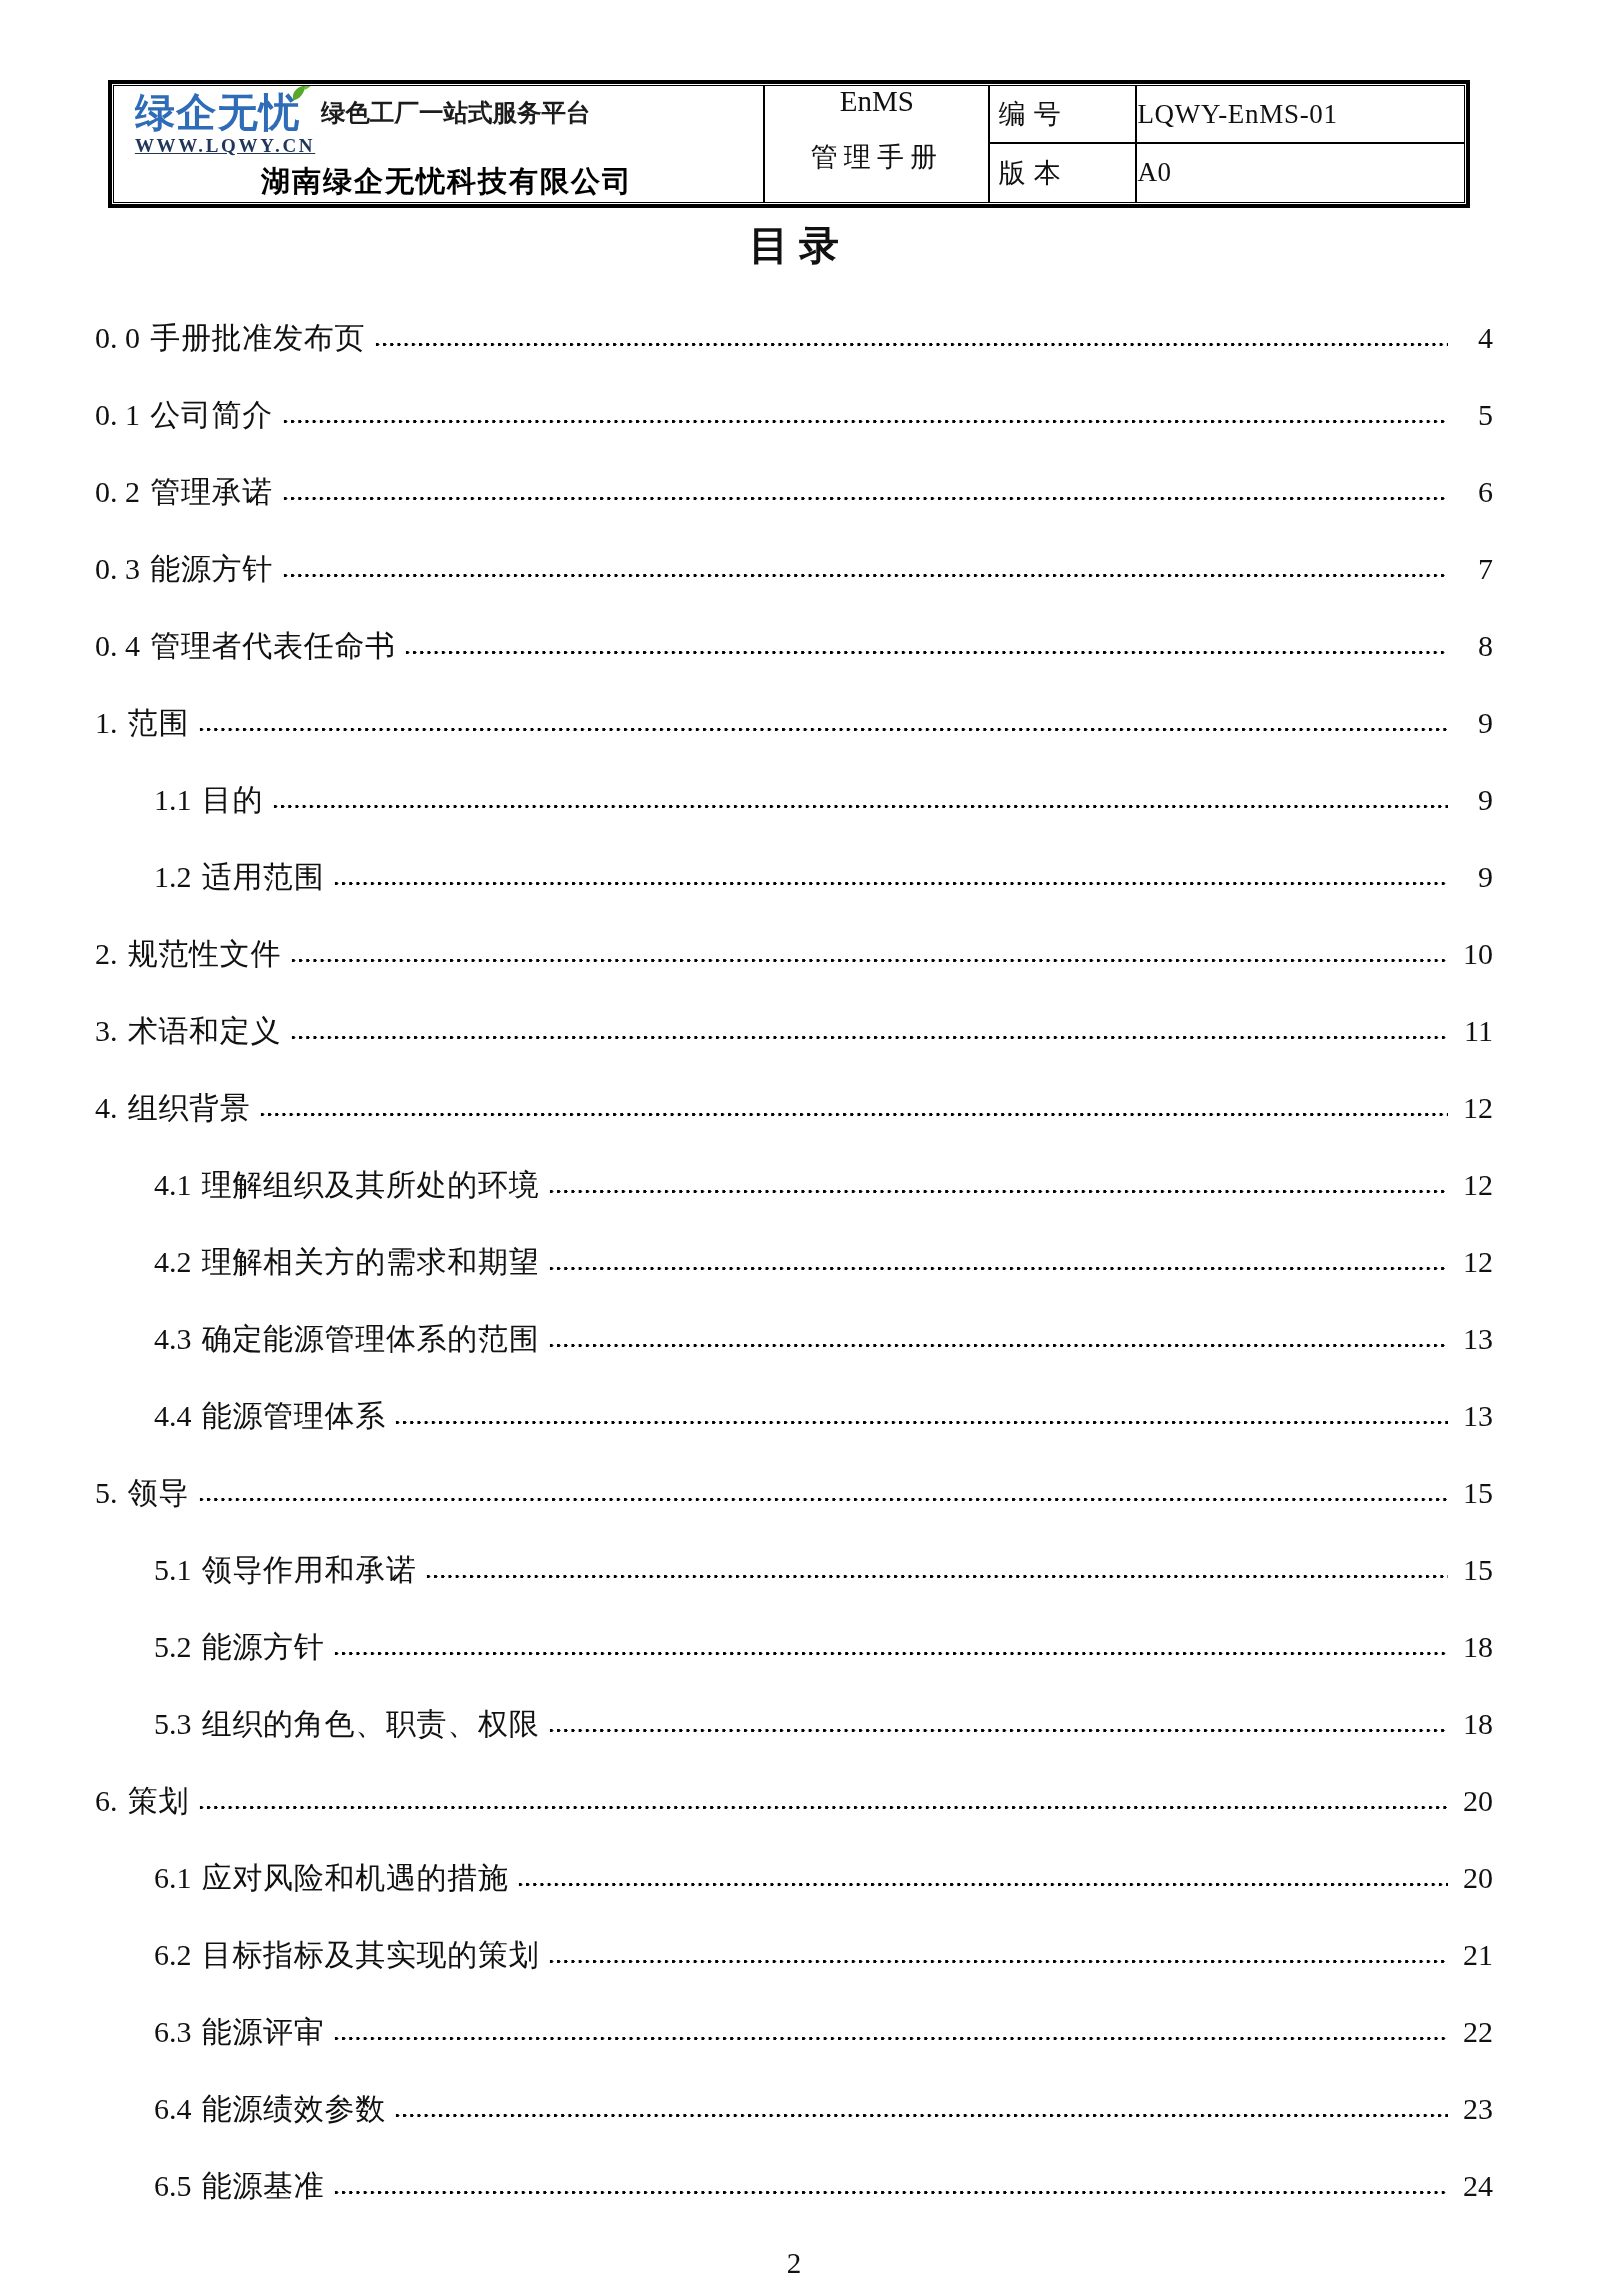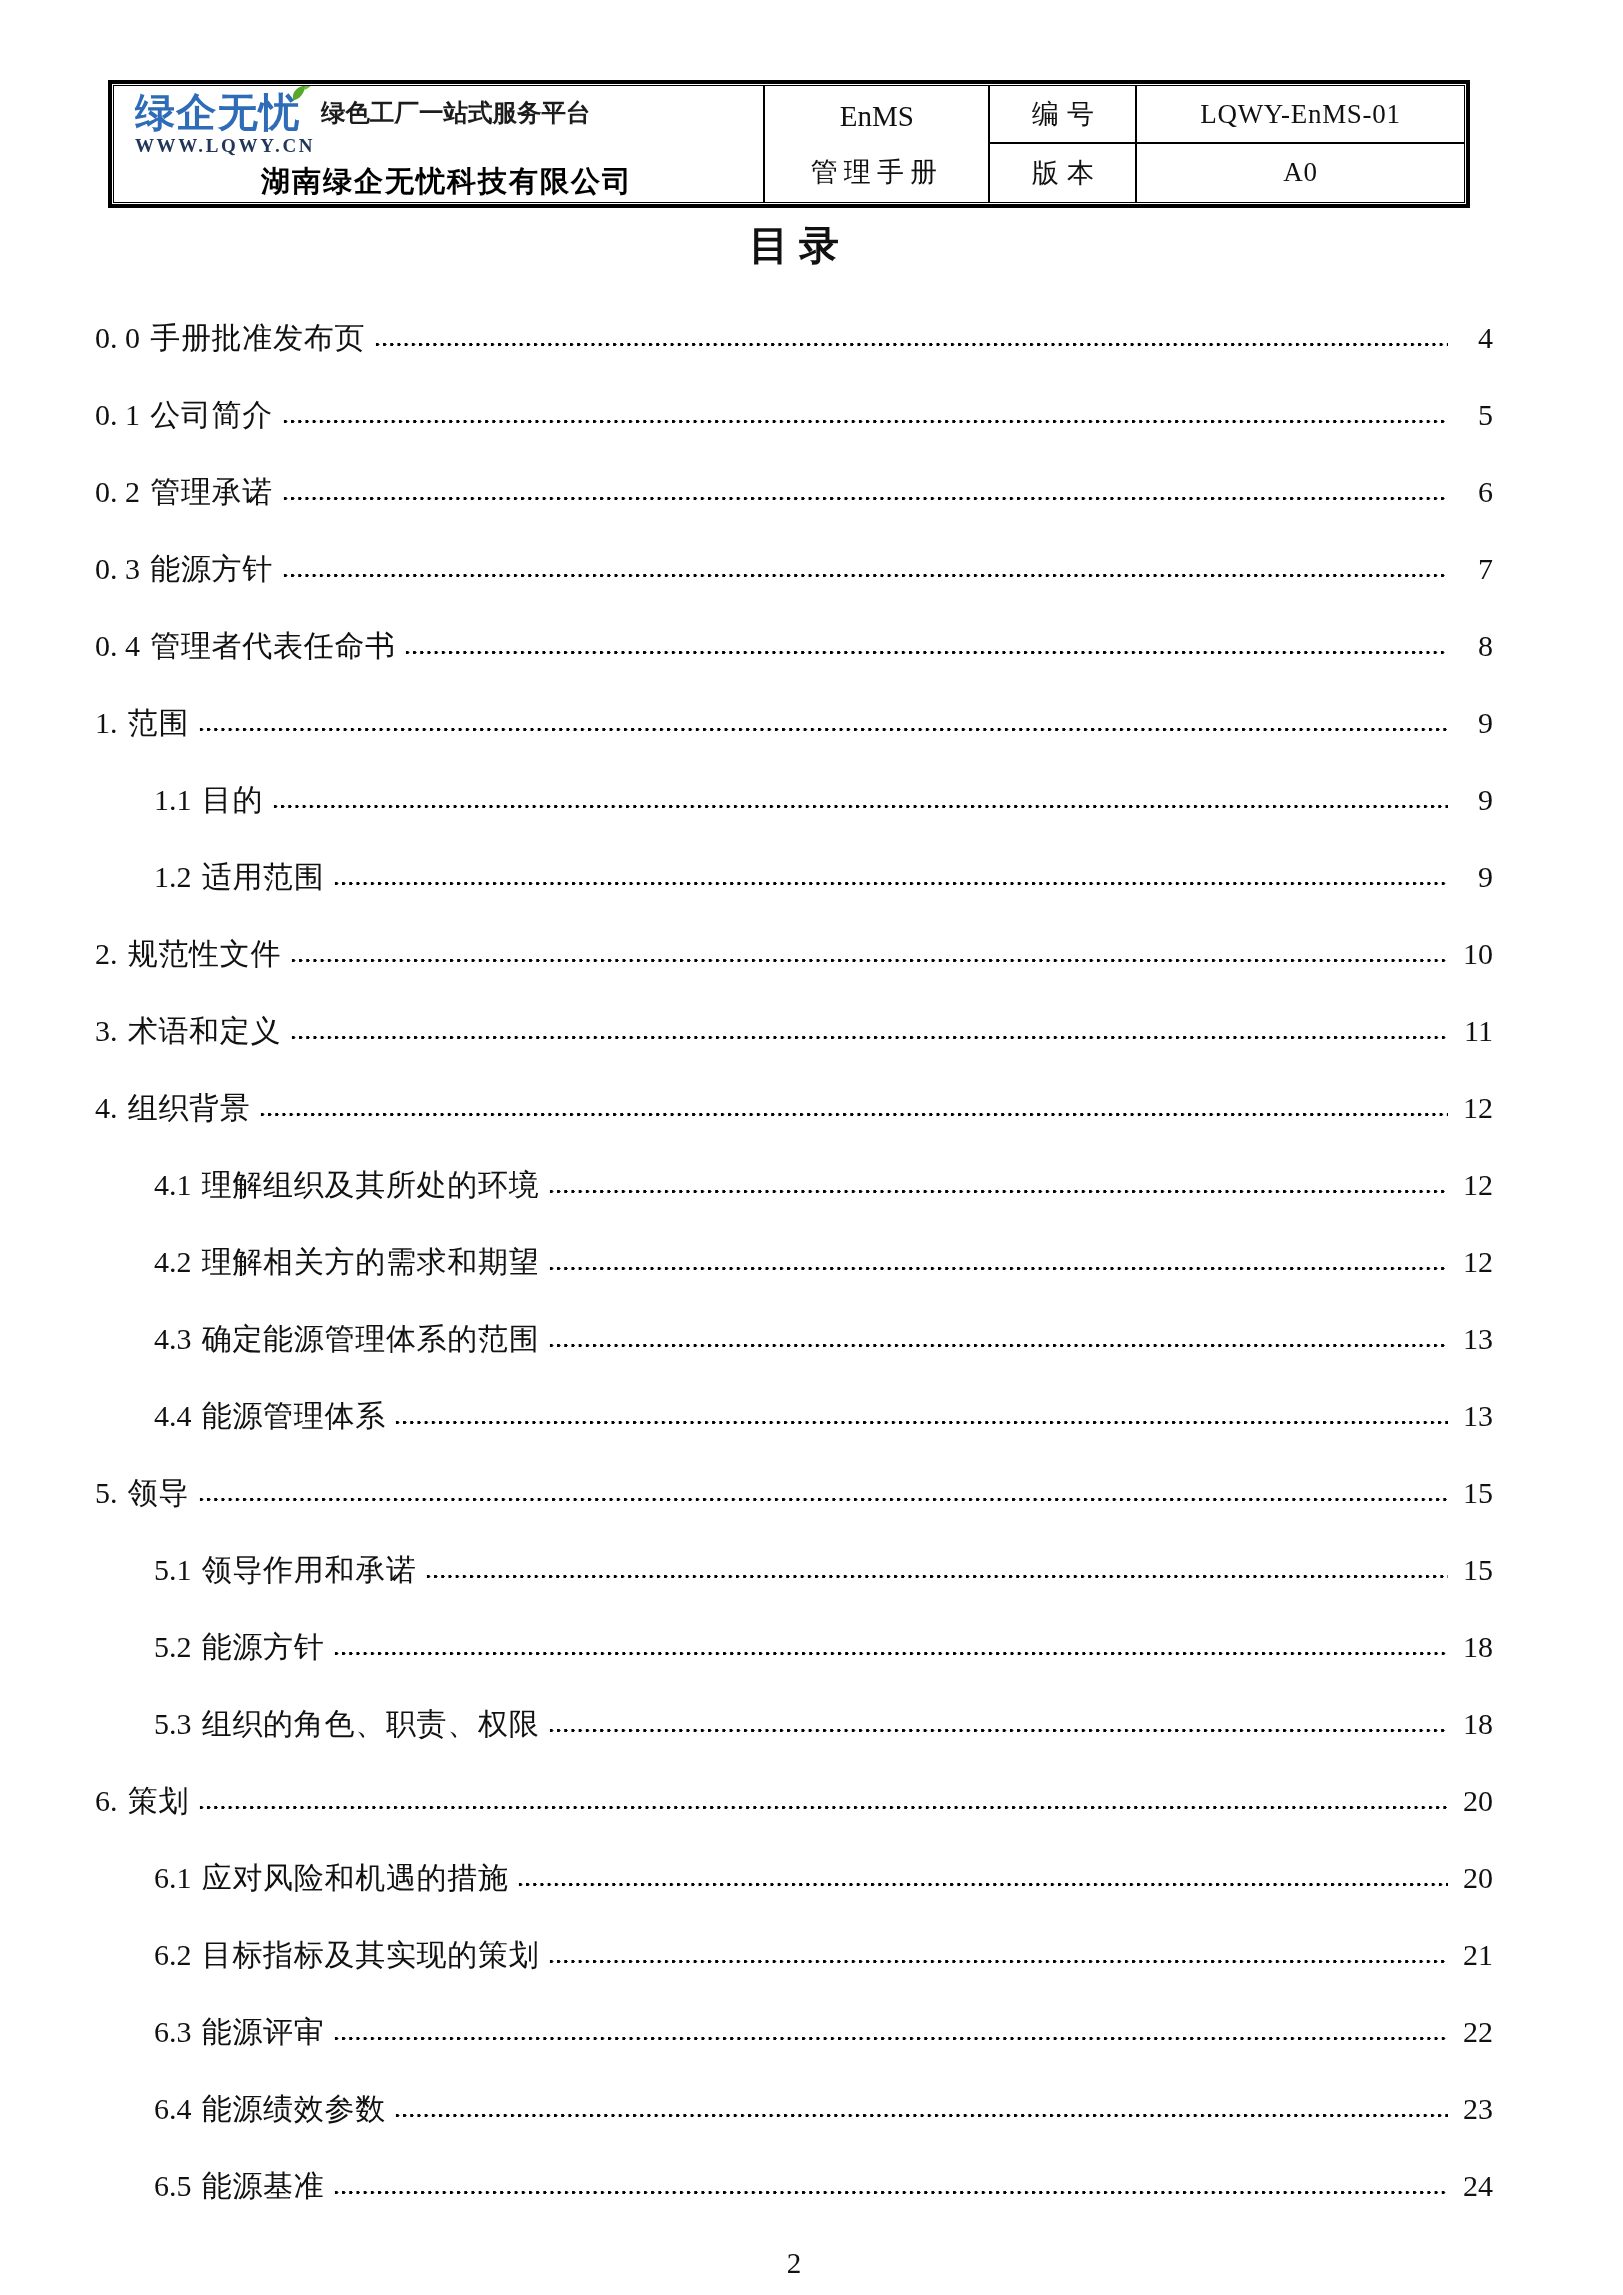--- a/index.html
+++ b/index.html
@@ -10,41 +10,41 @@
   
   .hdr-outer{
     position:absolute;left:108px;top:80px;width:1362px;height:128px;
     border:4.1px solid #000;box-sizing:border-box;background:#fff;
   }
   .hdr-inner{
     position:absolute;left:1.4px;top:1.4px;right:1.4px;bottom:1.4px;
     border:1.4px solid #000;box-sizing:border-box;
     display:grid;grid-template-columns:651px 225px 147px 1fr;grid-template-rows:1fr 1fr;
   }
-  .cell{display:flex;align-items:center;justify-content:center;box-sizing:border-box;overflow:hidden;}
+  .cell{display:flex;align-items:center;justify-content:flex-start;box-sizing:border-box;overflow:hidden;}
   .cell-logo{grid-row:1/3;grid-column:1;border-right:2px solid #000;align-items:stretch;justify-content:flex-start;}
   .cell-doc{grid-row:1/3;grid-column:2;border-right:2px solid #000;flex-direction:column;}
   .cell-l1{grid-row:1;grid-column:3;border-right:2px solid #000;border-bottom:2px solid #000;}
   .cell-v1{grid-row:1;grid-column:4;border-bottom:2px solid #000;}
   .cell-l2{grid-row:2;grid-column:3;border-right:2px solid #000;}
   .cell-v2{grid-row:2;grid-column:4;}
   .logo-block{display:flex;flex-direction:column;padding:5.5px 4.1px 2.7px 20.5px;width:100%;box-sizing:border-box;}
   .logo-top{display:flex;align-items:flex-end;gap:20.5px;}
   .brand{
     font-family:"Liberation Sans","DejaVu Sans",sans-serif;font-weight:bold;
     font-size:40px;line-height:1.0;color:#2e6cb8;letter-spacing:1.4px;position:relative;white-space:nowrap;
   }
   .leaf{position:absolute;top:-11px;right:-11px;width:23px;height:23px;}
   .tagline{
     font-family:Liberation Serif, serif;font-weight:bold;
     font-size:24.5px;color:#1c1c1c;padding-bottom:2.7px;white-space:nowrap;
   }
   .website{
     font-family:"Liberation Serif","DejaVu Serif",serif;font-weight:bold;
-    font-size:19px;color:#22365a;letter-spacing:2.7px;margin-top:2.7px;
+    font-size:19px;color:#22365a;letter-spacing:2.7px;margin-top:2.7px;text-decoration:underline;
   }
   .company{
     font-family:"Liberation Sans","DejaVu Sans",sans-serif;font-weight:bold;
     font-size:29px;color:#000;text-align:center;margin-top:5.5px;letter-spacing:2px;white-space:nowrap;
   }
   .doc-line1{font-size:29px;line-height:1.1;}
   .doc-line2{font-size:27px;letter-spacing:6.1px;margin-top:25px;line-height:1.1;}
   .meta-label{font-size:27px;letter-spacing:8.2px;text-indent:8.2px;}
   .meta-value{font-size:27px;letter-spacing:0.7px;}
   

